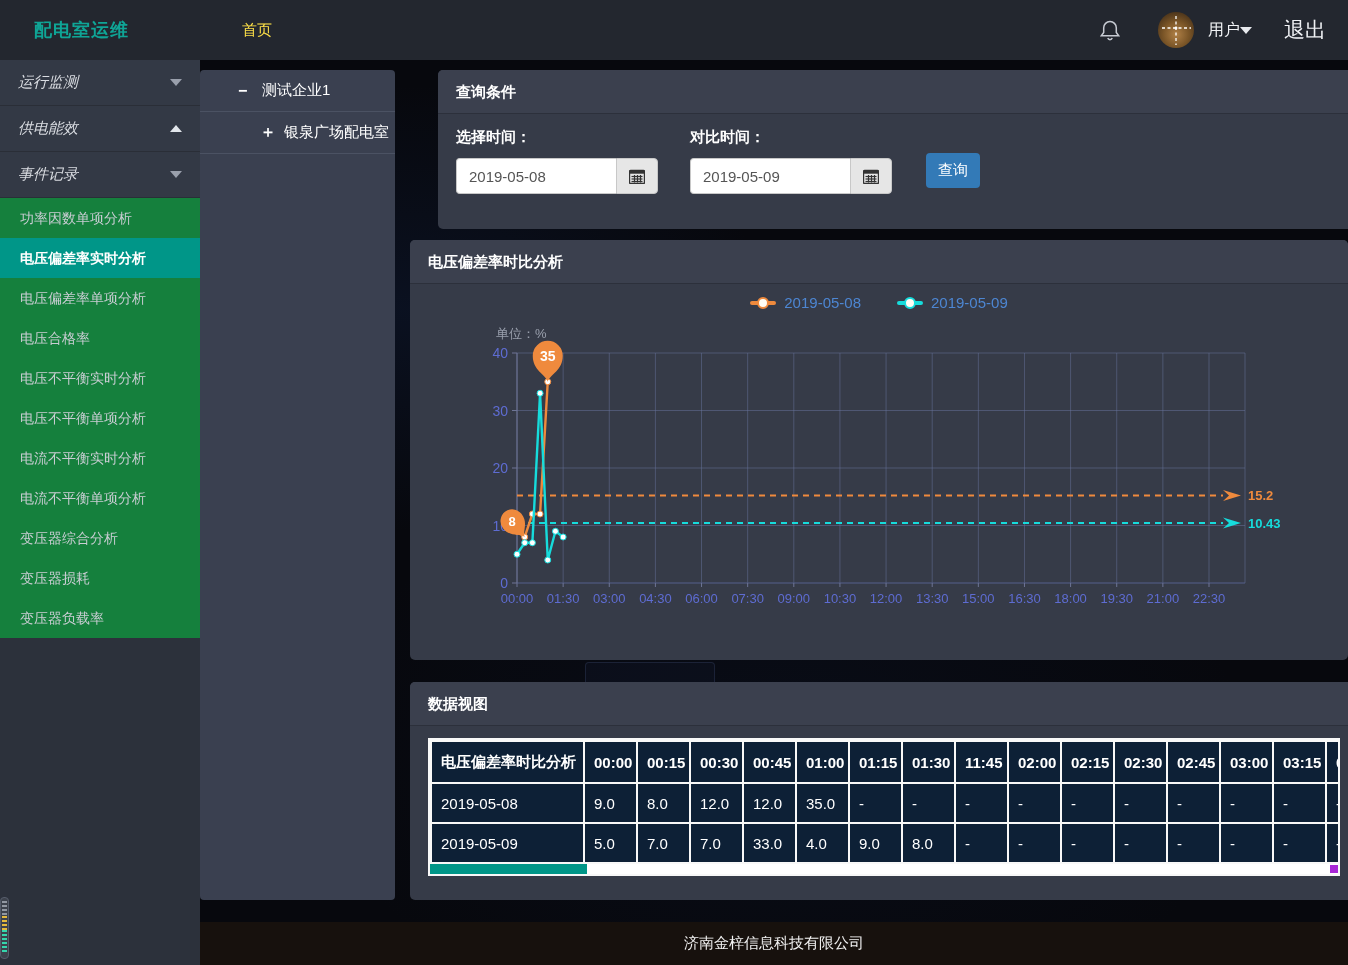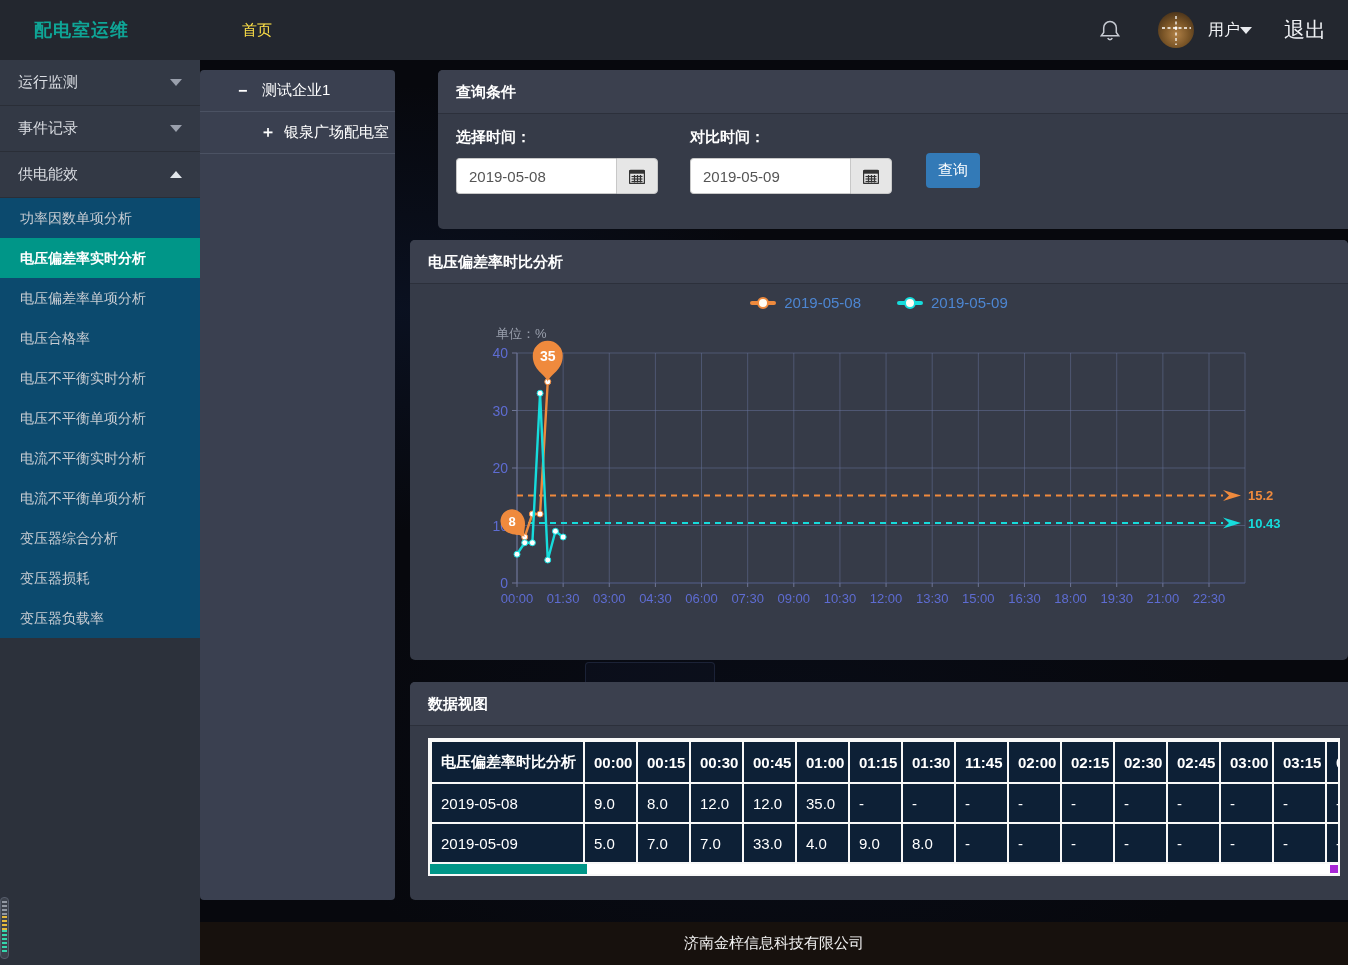--- a/index.html
+++ b/index.html
@@ -15,25 +15,25 @@
   .nav-right{margin-left:auto;display:flex;align-items:center;padding-right:22px;}
   .bell{width:22px;height:24px;cursor:pointer;margin-right:36px;display:flex;align-items:center;}
   .avatar{width:36px;height:36px;border-radius:50%;overflow:hidden;cursor:pointer;margin-right:14px;
     background:radial-gradient(circle at 50% 62%, #b08046 0%, #7a5527 45%, #2e2013 100%);position:relative;}
   .user{display:flex;align-items:center;gap:0;color:#f0f2f5;font-size:16px;cursor:pointer;margin-right:32px;}
   .caret-dn-w{width:0;height:0;border-left:6px solid transparent;border-right:6px solid transparent;border-top:7px solid #e8eaee;}
   .logout{color:#f0f2f5;font-size:21px;cursor:pointer;}
   
   .sidebar{position:absolute;left:0;top:60px;width:200px;height:905px;background:#2c313b;z-index:4;}
   .side-group{height:45px;display:flex;align-items:center;padding:0 18px;background:#333945;border-bottom:1px solid #2a2e37;cursor:pointer;}
-  .side-group .lbl{font-size:15px;color:#dadde2;}
+  .side-group .lbl{font-size:15px;color:#dadde2;font-style:italic;}
   .side-group .sp{flex:1;}
   .caret-dn{width:0;height:0;border-left:6px solid transparent;border-right:6px solid transparent;border-top:7px solid #9aa0ac;}
   .caret-up{width:0;height:0;border-left:6px solid transparent;border-right:6px solid transparent;border-bottom:7px solid #e2e6eb;}
-  .submenu{background:#0c4a6e;}
+  .submenu{background:#15803d;}
   .sub-item{height:40px;line-height:40px;padding-left:20px;font-size:14px;color:#c9cdd3;cursor:pointer;white-space:nowrap;}
   .sub-item.active{background:#009688;color:#fff;font-weight:bold;}
   .mini-ind{position:absolute;left:0;bottom:6px;width:9px;height:62px;background:#3d424c;border:1px solid #565d6b;border-radius:4px;box-sizing:border-box;padding-top:3px;}
   .mini-ind .st{width:5px;margin:0 auto;}
   .mini-ind .s1{height:15px;background:repeating-linear-gradient(#9298a2 0 2px,transparent 2px 4px);}
   .mini-ind .s2{height:14px;background:repeating-linear-gradient(#e5b93c 0 2px,transparent 2px 4px);}
   .mini-ind .s3{height:22px;background:repeating-linear-gradient(#35d6ad 0 2px,transparent 2px 4px);}
   
   .ent-panel{position:absolute;left:200px;top:70px;width:195px;height:830px;background:#3a4050;border-radius:4px;z-index:3;}
   .ent-header{height:43px;line-height:43px;padding-left:18px;font-size:15px;font-weight:bold;color:#fff;border-bottom:1px solid #4b5263;}
@@ -105,28 +105,28 @@
   </div>
 
   <div class="sidebar">
     <div id="side-groups">
         <div class="side-group">
           <span class="lbl">运行监测</span>
           <span class="sp"></span>
           <span class="caret-dn"></span>
         </div>
         <div class="side-group">
+          <span class="lbl">供电能效</span>
+          <span class="sp"></span>
+          <span class="caret-up"></span>
+        </div>
+        <div class="side-group">
           <span class="lbl">事件记录</span>
           <span class="sp"></span>
           <span class="caret-dn"></span>
-        </div>
-        <div class="side-group">
-          <span class="lbl">供电能效</span>
-          <span class="sp"></span>
-          <span class="caret-up"></span>
         </div>
       </div>
     <div class="submenu" id="submenu">
         <div class="sub-item">功率因数单项分析</div>
         <div class="sub-item active">电压偏差率实时分析</div>
         <div class="sub-item">电压偏差率单项分析</div>
         <div class="sub-item">电压合格率</div>
         <div class="sub-item">电压不平衡实时分析</div>
         <div class="sub-item">电压不平衡单项分析</div>
         <div class="sub-item">电流不平衡实时分析</div>

